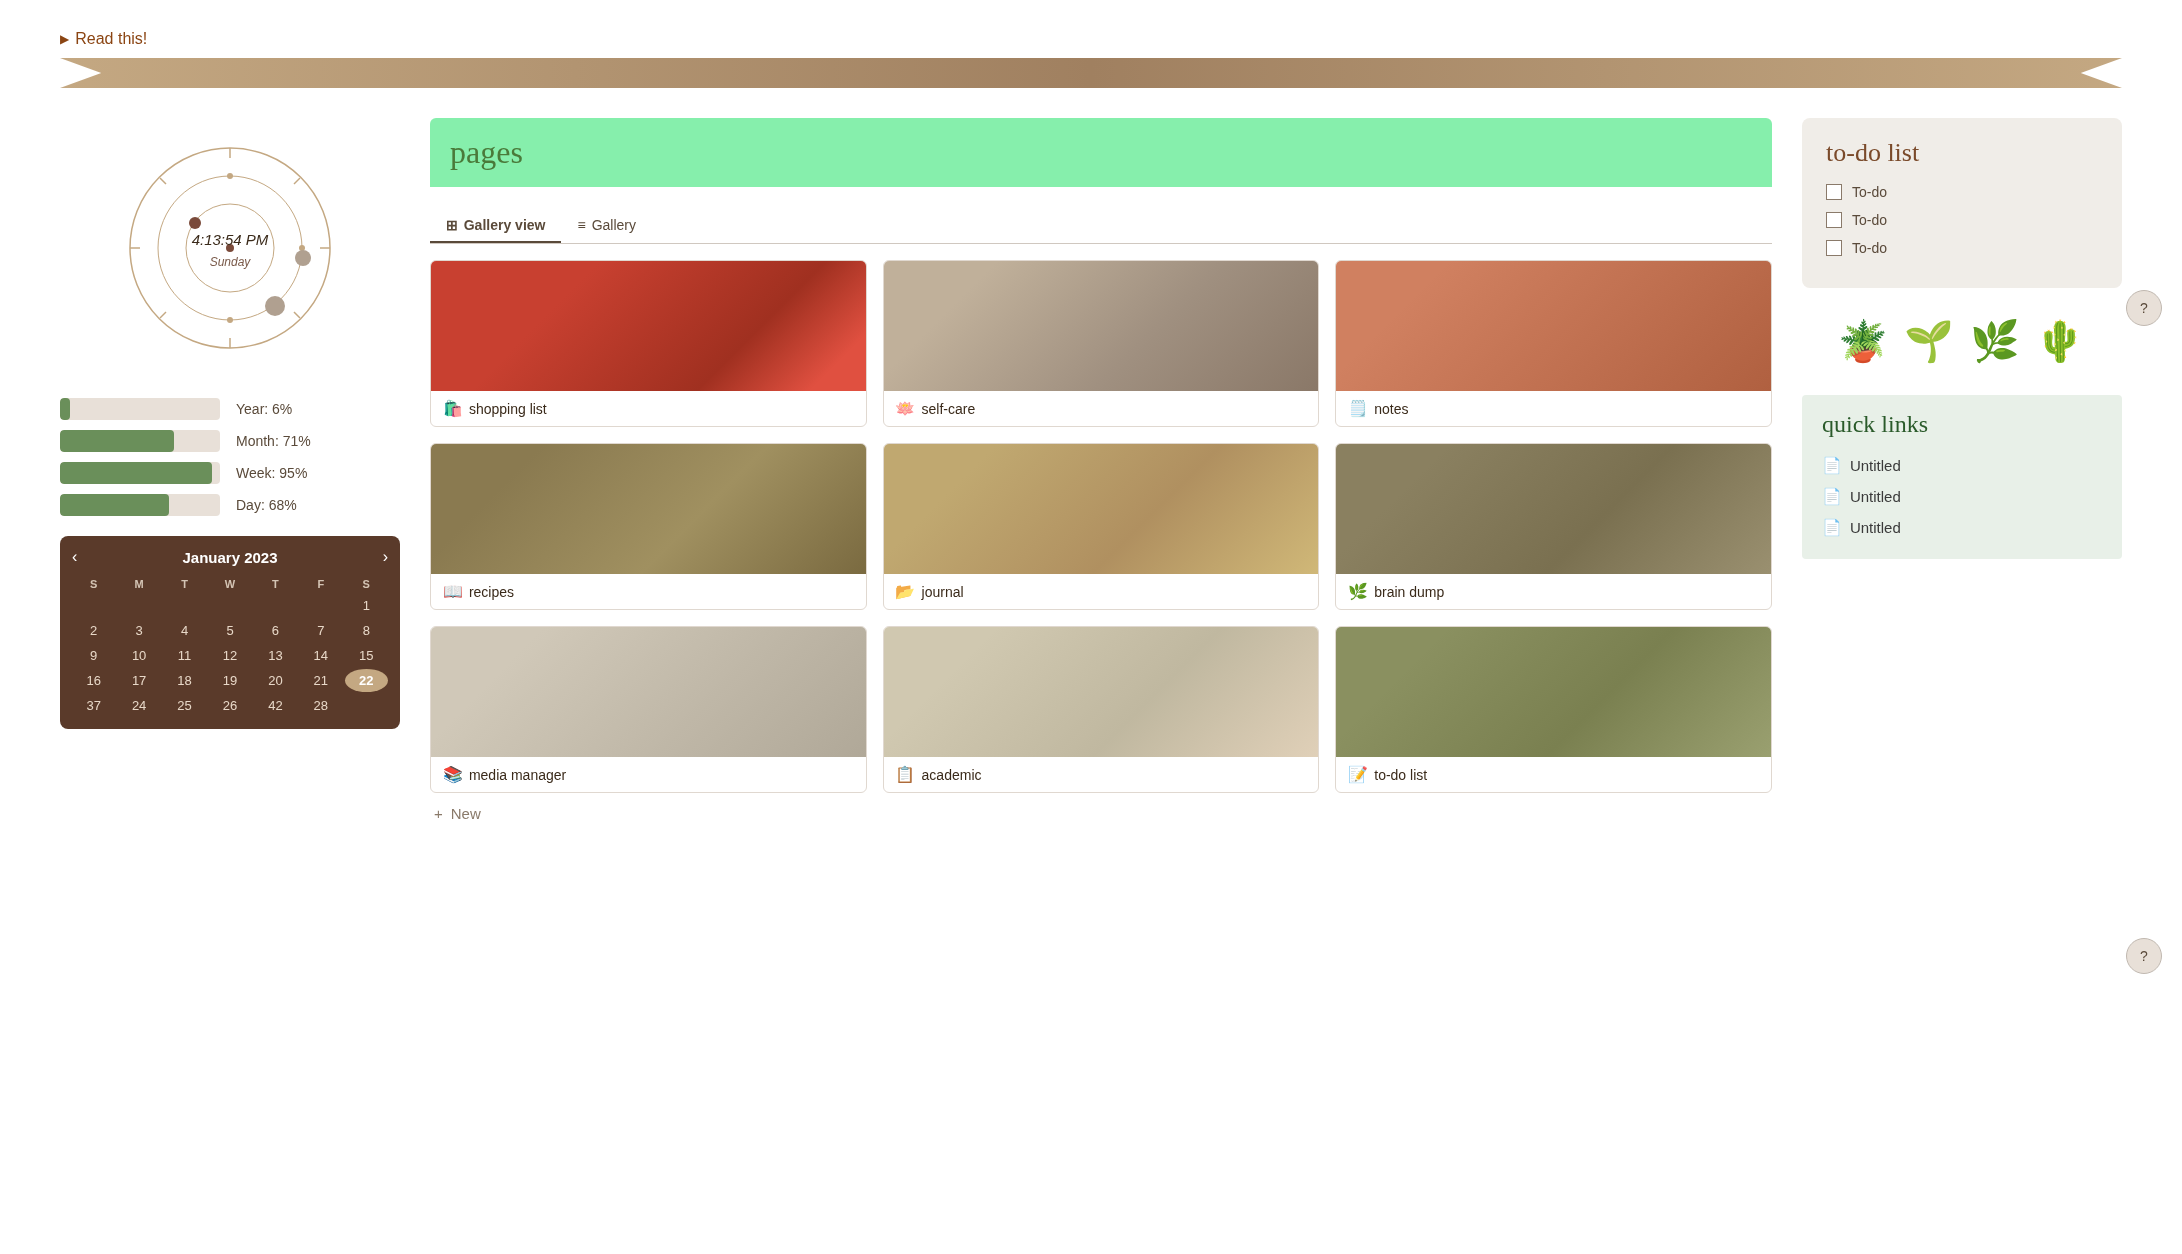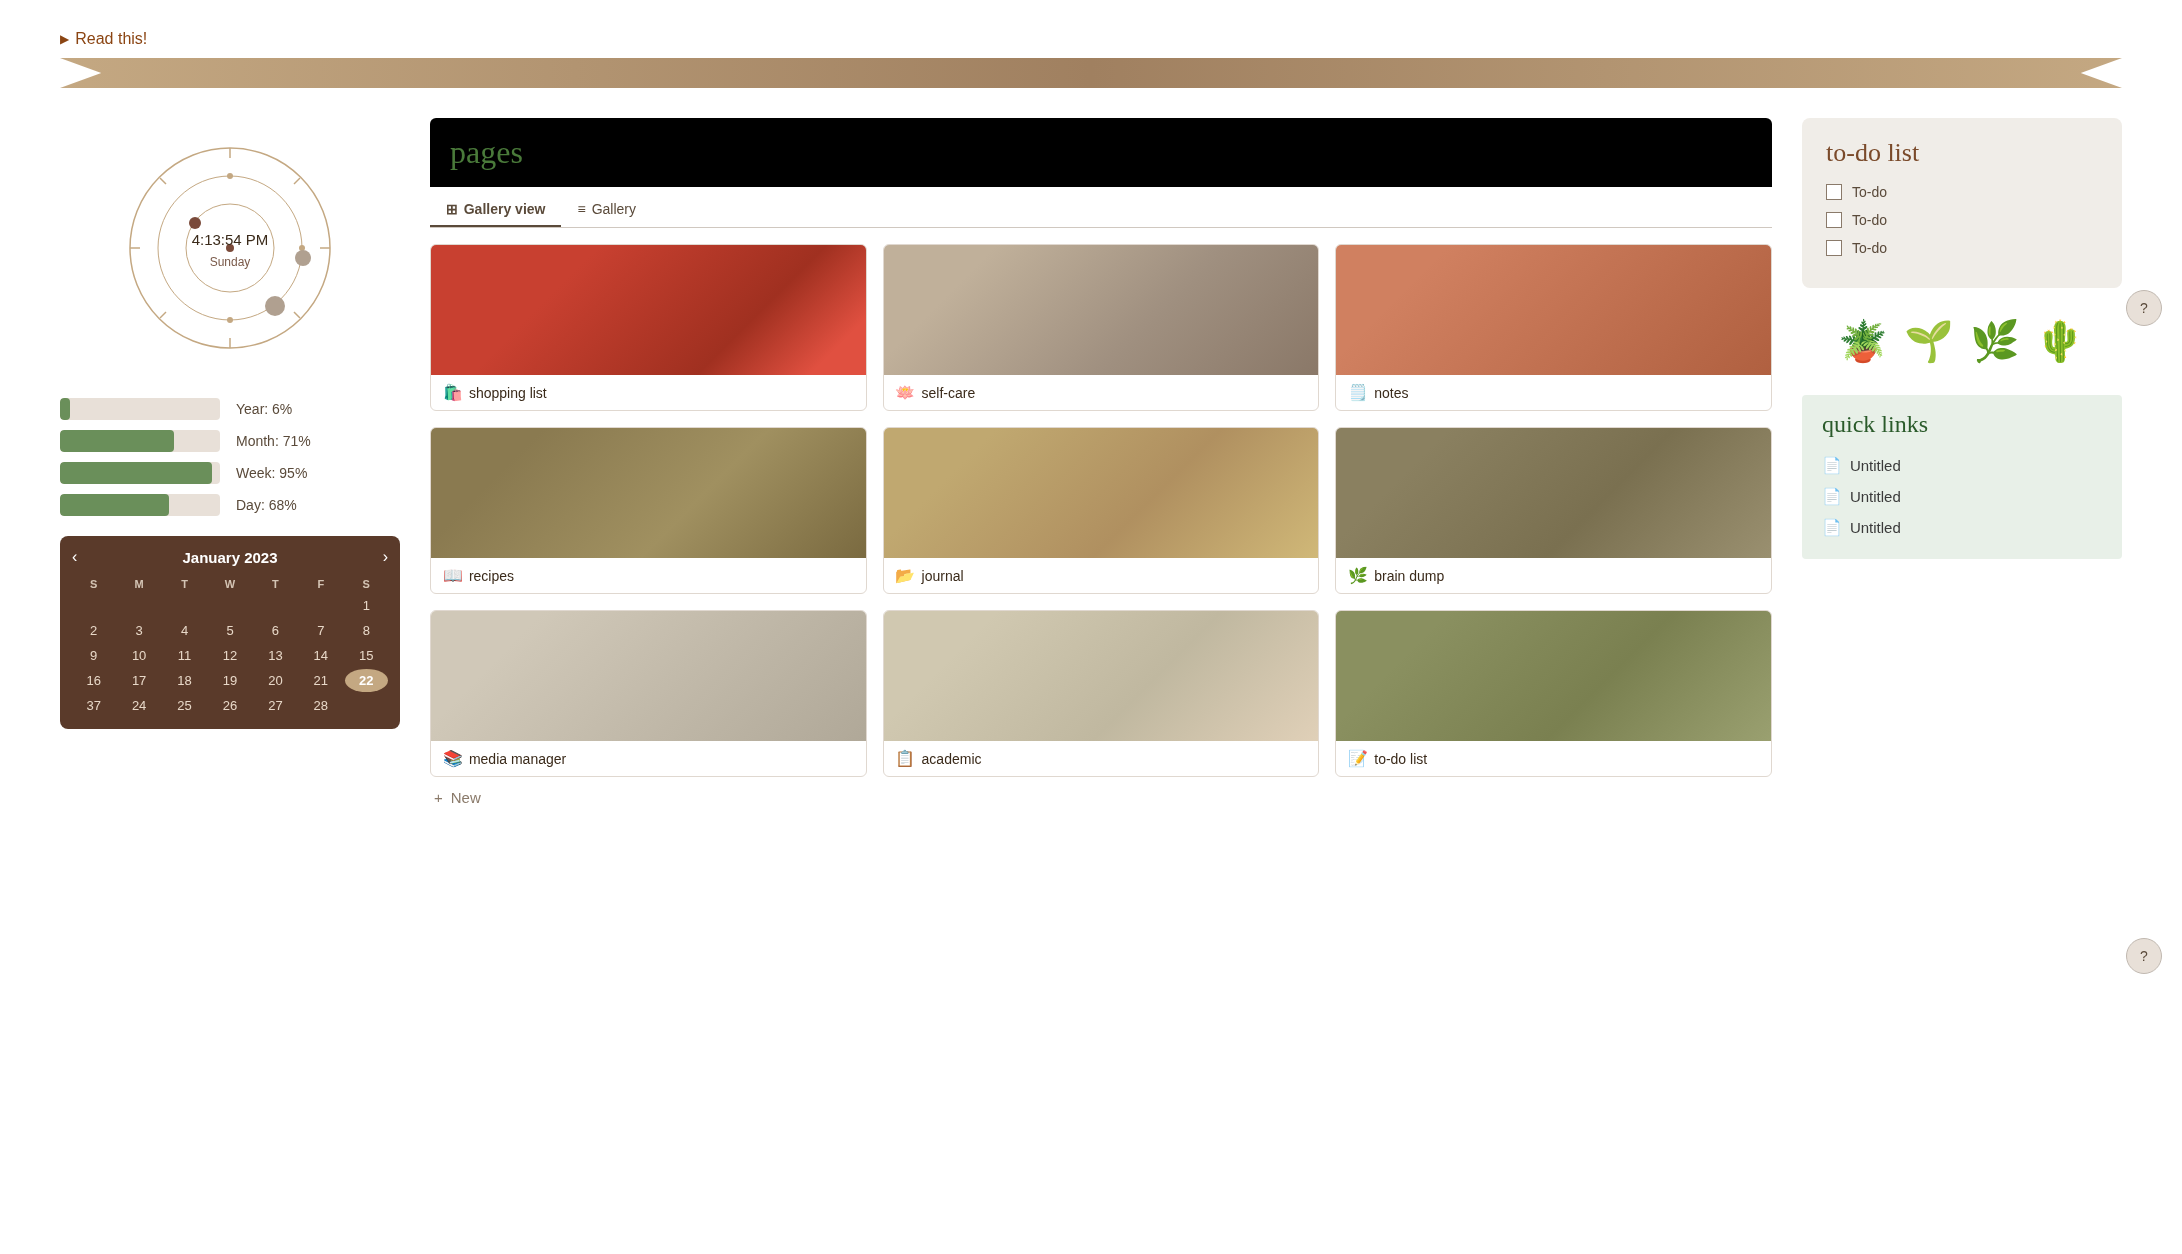--- a/index.html
+++ b/index.html
@@ -69,20 +69,21 @@
       flex-direction: column;
       gap: 20px;
     }
 
     
     .clock-container {
       display: flex;
       justify-content: center;
       align-items: flex-start;
       padding: 20px 0;
+      font-style: italic;
     }
     .clock-svg {
       width: 220px;
       height: 220px;
     }
 
     
     .progress-section {
       display: flex;
       flex-direction: column;
@@ -161,24 +162,24 @@
       font-weight: bold;
     }
     .cal-day.empty {
       color: transparent;
     }
 
     
     .middle-col {}
 
     .pages-header {
-      background: #000000;
+      background: #86efac;
       padding: 16px 20px;
       border-radius: 6px 6px 0 0;
-      margin-bottom: 0;
+      margin-bottom: 16px;
     }
     .pages-title {
       font-size: 32px;
       color: #4a7a3a;
       font-family: Georgia, serif;
       font-weight: normal;
     }
 
     .gallery-tabs {
       display: flex;
@@ -476,21 +477,21 @@
             <div class="cal-day">17</div>
             <div class="cal-day">18</div>
             <div class="cal-day">19</div>
             <div class="cal-day">20</div>
             <div class="cal-day">21</div>
             <div class="cal-day today">22</div>
             <div class="cal-day">37</div>
             <div class="cal-day">24</div>
             <div class="cal-day">25</div>
             <div class="cal-day">26</div>
-            <div class="cal-day">27</div>
+            <div class="cal-day">42</div>
             <div class="cal-day">28</div>
             <div class="cal-day"></div>
           </div>
       </div>
 
     </div>
 
     <div class="middle-col">
       <div class="pages-header">
         <div class="pages-title">pages</div>

